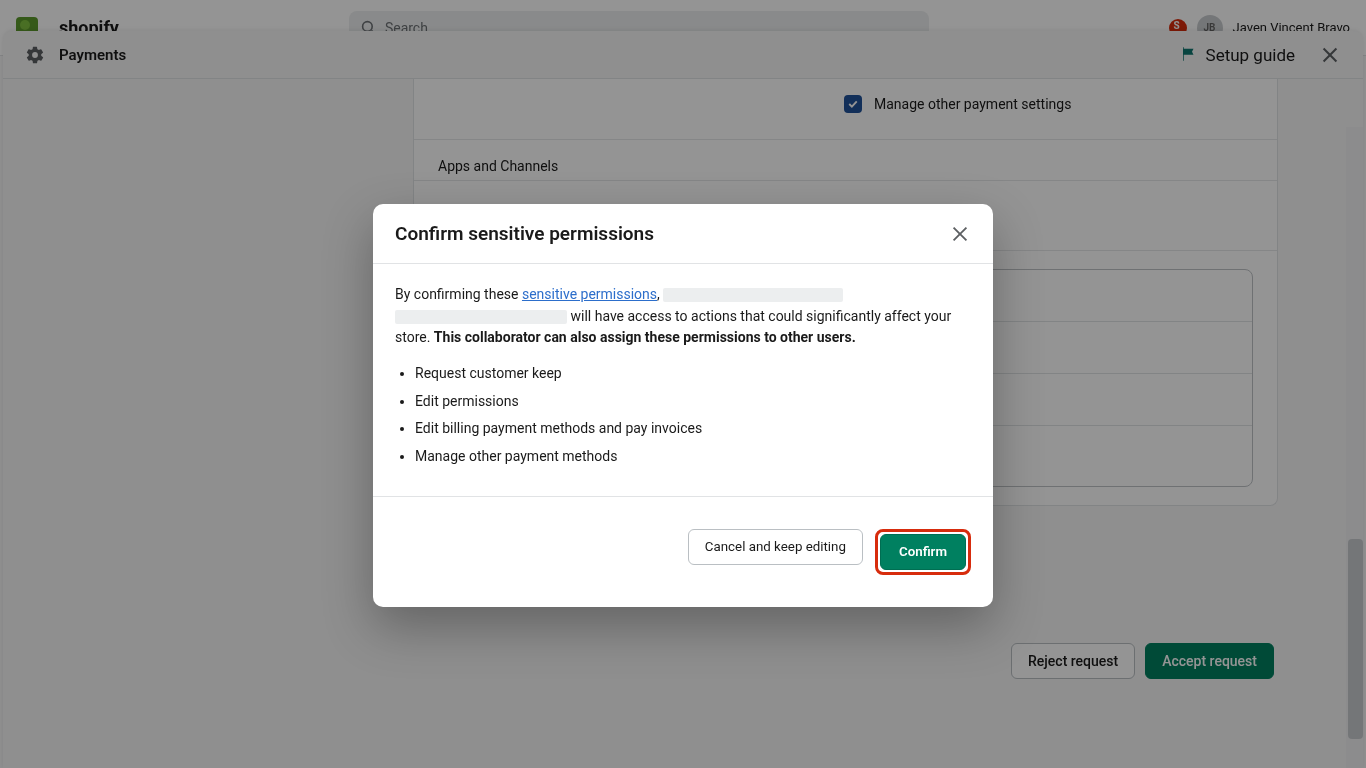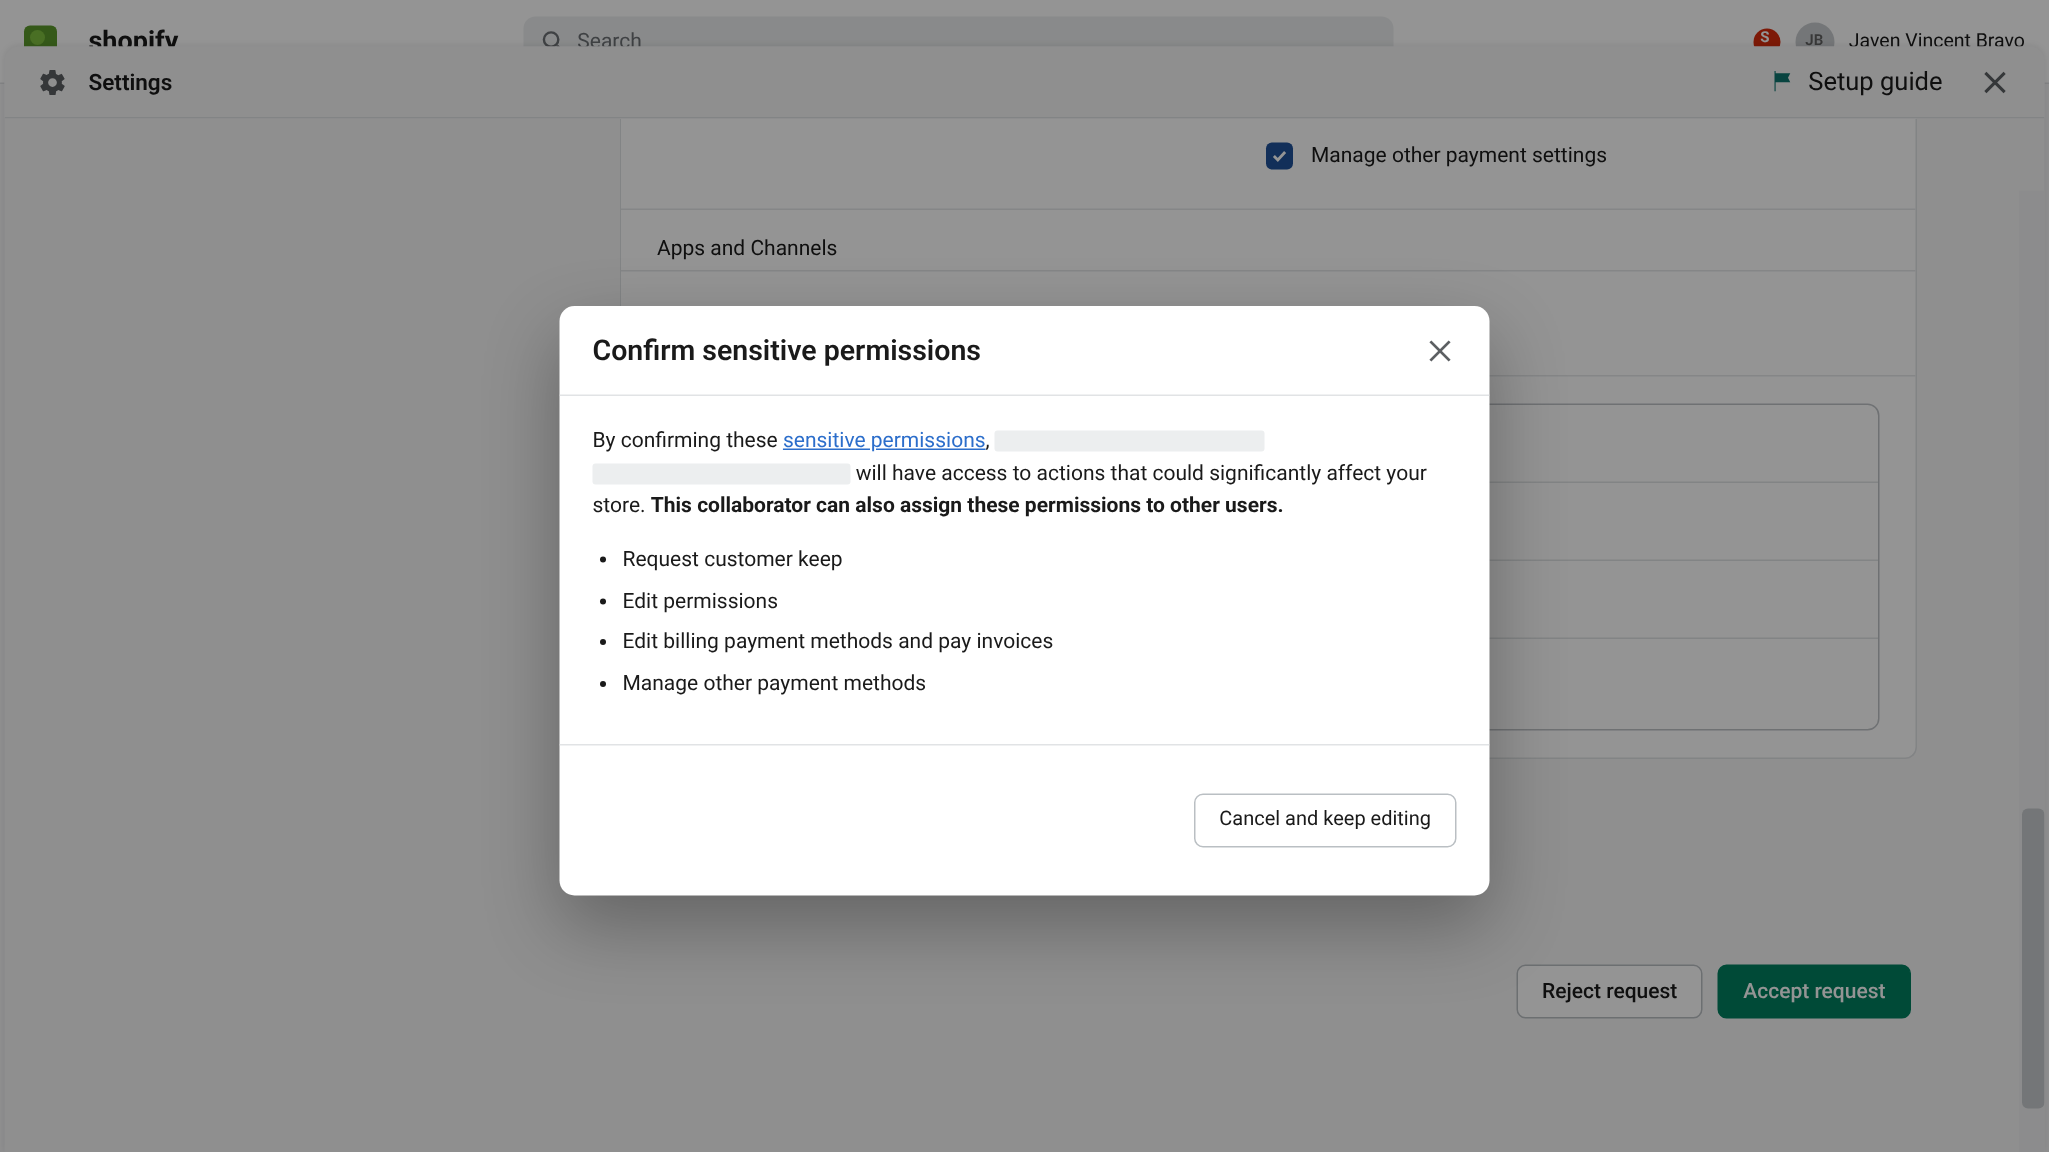--- a/index.html
+++ b/index.html
@@ -110,21 +110,21 @@
       </div>
     <span class="username">Javen Vincent Bravo</span>
   </div>
 </div>
 
 <div class="settings-sheet">
   <div class="settings-header">
     <svg class="gear" viewBox="0 0 24 24" fill="currentColor">
         <path d="M19.4 13a7.5 7.5 0 0 0 .1-1 7.5 7.5 0 0 0-.1-1l2.1-1.6a.5.5 0 0 0 .1-.6l-2-3.5a.5.5 0 0 0-.6-.2l-2.5 1a7.3 7.3 0 0 0-1.7-1l-.4-2.6A.5.5 0 0 0 14 2h-4a.5.5 0 0 0-.5.4L9.1 5a7.3 7.3 0 0 0-1.7 1l-2.5-1a.5.5 0 0 0-.6.2l-2 3.5a.5.5 0 0 0 .1.6L4.5 11a7.5 7.5 0 0 0 0 2l-2.1 1.6a.5.5 0 0 0-.1.6l2 3.5a.5.5 0 0 0 .6.2l2.5-1a7.3 7.3 0 0 0 1.7 1l.4 2.6a.5.5 0 0 0 .5.4h4a.5.5 0 0 0 .5-.4l.4-2.6a7.3 7.3 0 0 0 1.7-1l2.5 1a.5.5 0 0 0 .6-.2l2-3.5a.5.5 0 0 0-.1-.6Zm-7.4 2.5A3.5 3.5 0 1 1 15.5 12 3.5 3.5 0 0 1 12 15.5Z"></path>
       </svg>
-    <span class="settings-title">Settings</span>
+    <span class="settings-title">Payments</span>
     <div class="setup-guide">
       <svg class="flag" viewBox="0 0 24 24" fill="currentColor">
           <path d="M4 21V3h1v2h13l-2 4 2 4H5v8Z"></path>
         </svg>
       <span>Setup guide</span>
     </div>
     <svg class="close-big" viewBox="0 0 24 24" fill="none" stroke="currentColor" stroke-width="2.2">
         <line x1="5" y1="5" x2="19" y2="19"></line>
         <line x1="19" y1="5" x2="5" y2="19"></line>
       </svg>
@@ -182,14 +182,17 @@
     </p>
     <ul>
       <li>Request customer keep</li>
       <li>Edit permissions</li>
       <li>Edit billing payment methods and pay invoices</li>
       <li>Manage other payment methods</li>
     </ul>
   </div>
   <div class="modal-footer">
     <button class="btn-outline">Cancel and keep editing</button>
+    <span class="confirm-highlight">
+      <button class="btn-green">Confirm</button>
+    </span>
   </div>
 </div>
 
 </body></html>

